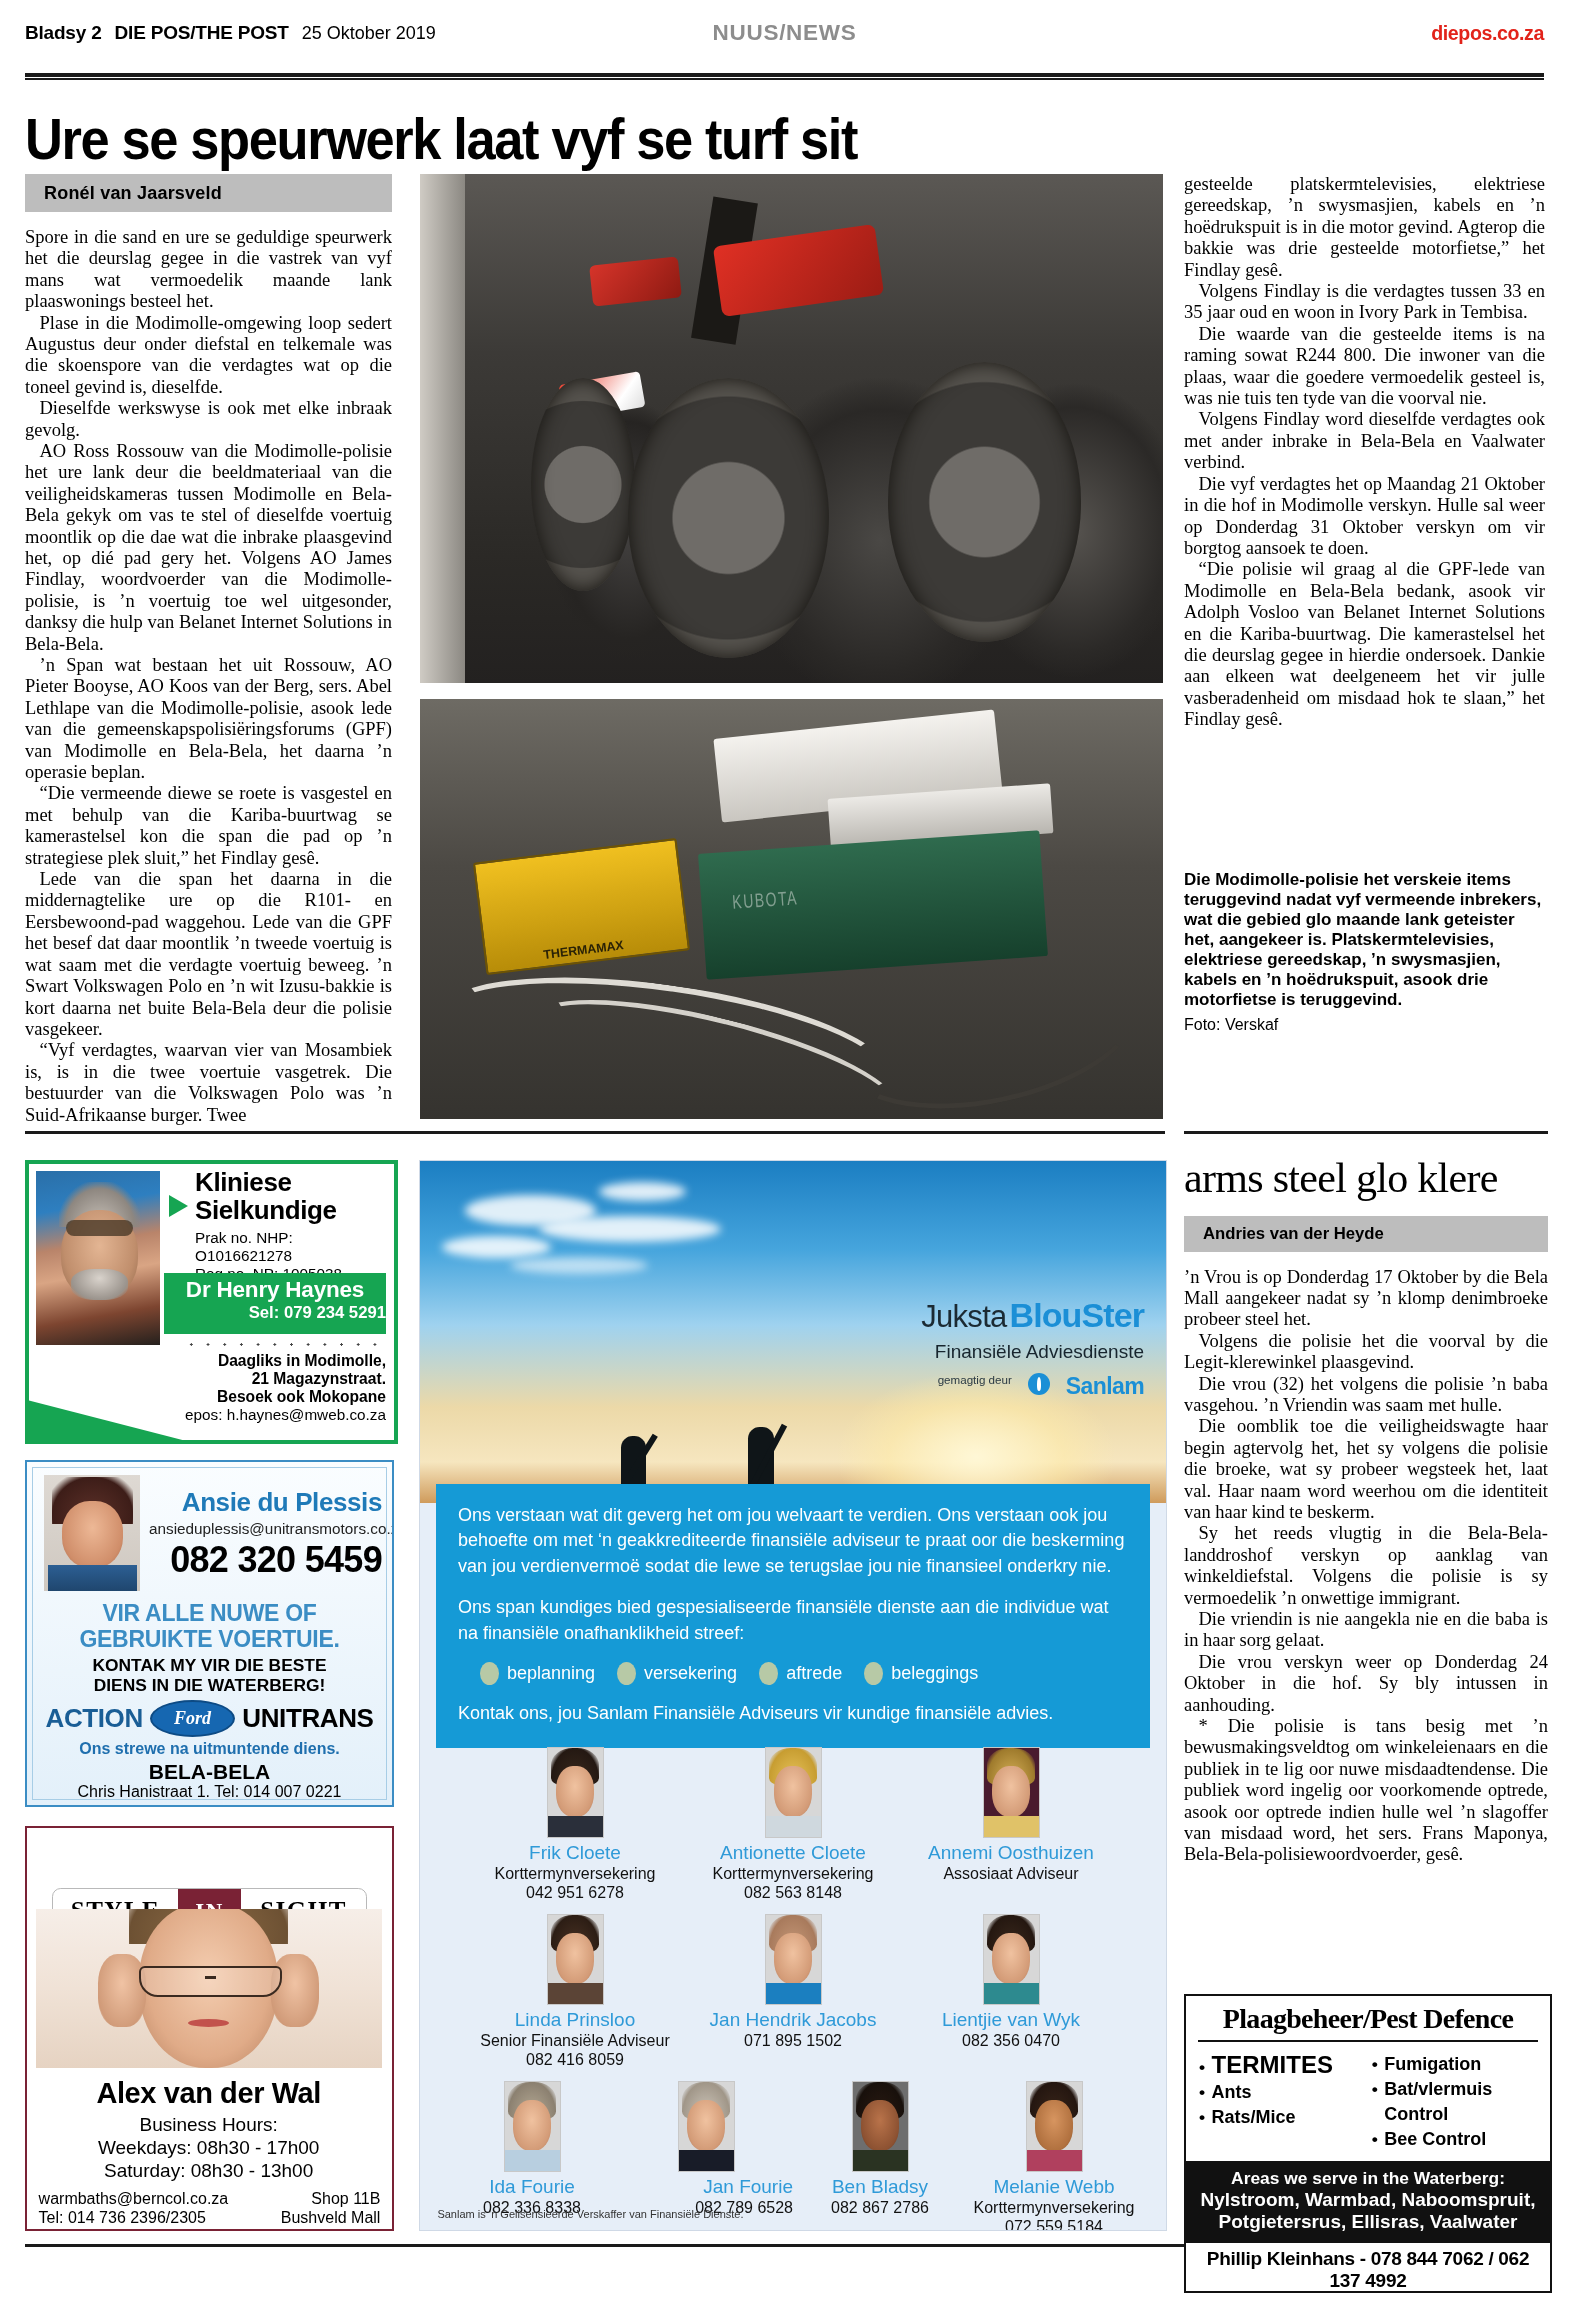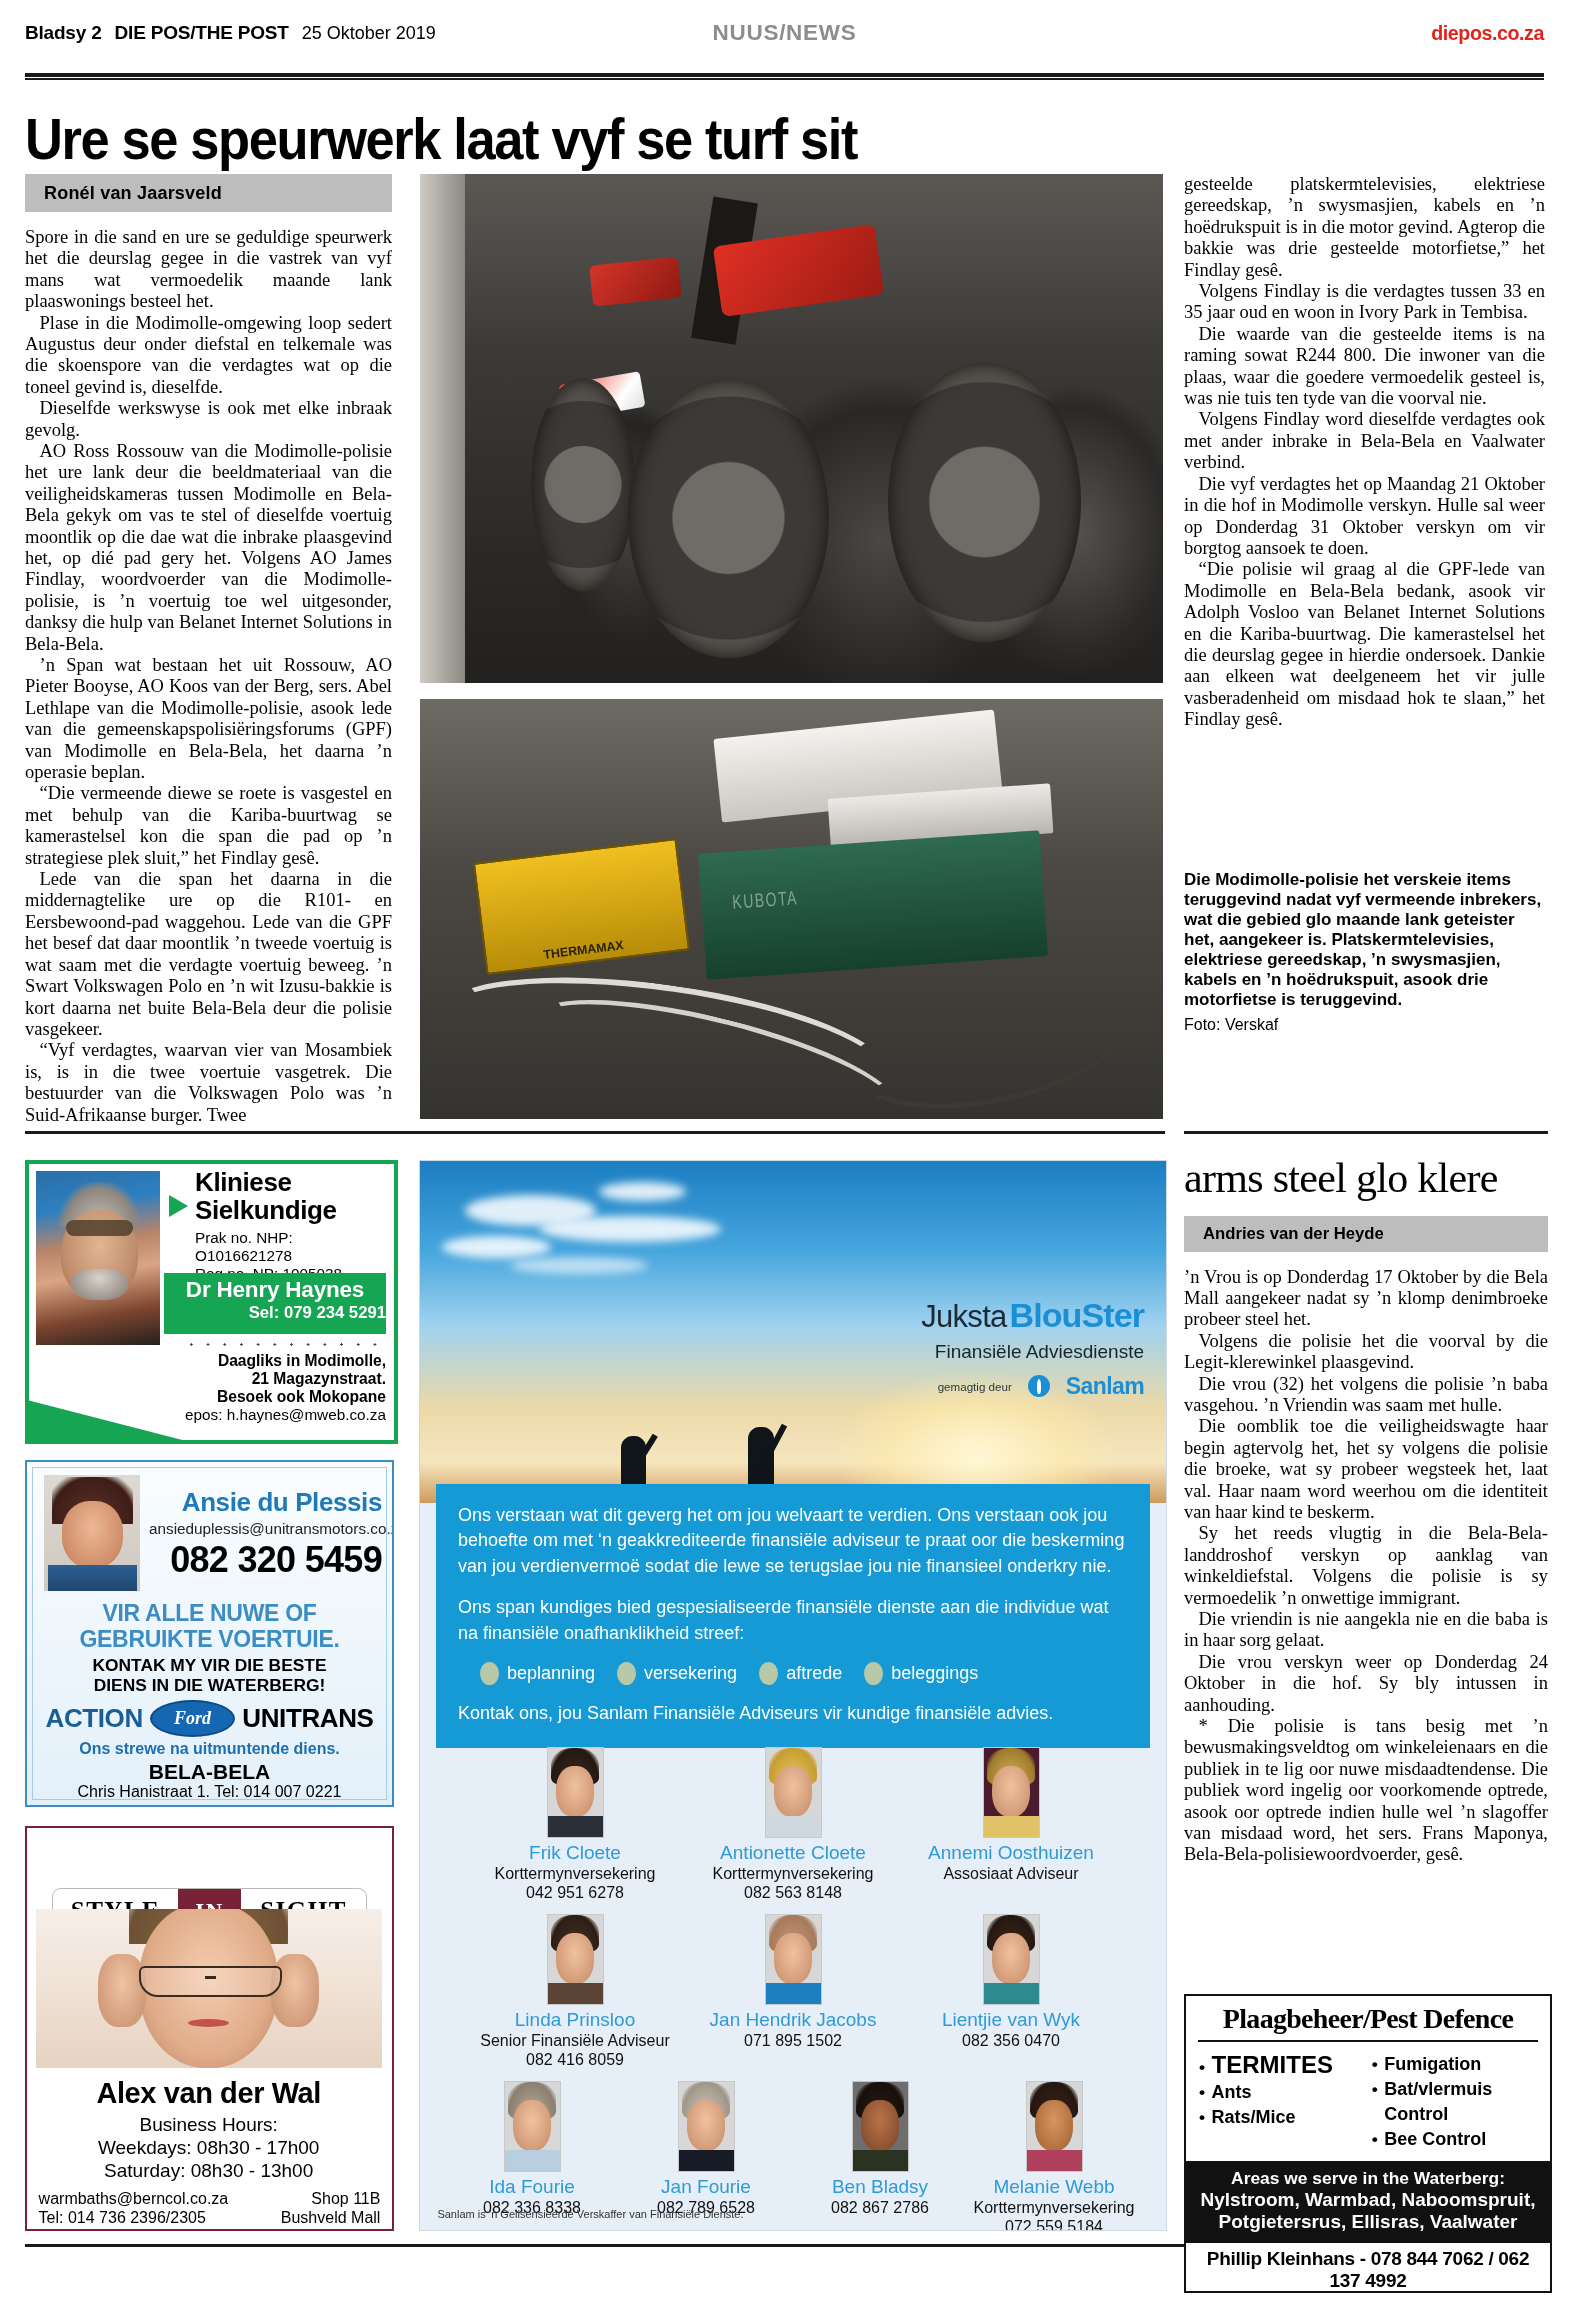--- a/index.html
+++ b/index.html
@@ -231,21 +231,21 @@
   .sl-hero{position:absolute;left:0;top:0;width:746px;height:342px;overflow:hidden;
       background:linear-gradient(180deg,#1b7ec2 0%, #46a5dd 26%, #9fd2ef 48%, #ecd9a8 72%, #f6e6bf 88%, #cf9b5c 100%);}
   .sl-cloud{position:absolute;background:rgba(255,255,255,.85);border-radius:50%;filter:blur(4.4px);}
   .sl-sun{position:absolute;left:56%;top:62%;width:276px;height:167px;
       background:radial-gradient(ellipse at 50% 50%, rgba(255,248,215,.95) 0%, rgba(255,236,170,.55) 45%, transparent 72%);}
   .sl-brand{position:absolute;right:22px;top:135px;text-align:right;}
   .sl-juksta{font-family:"Liberation Sans",sans-serif;font-size:31px;color:#1b2a33;letter-spacing:-0.7px;}
   .sl-blouster{font-family:"Liberation Sans",sans-serif;font-weight:bold;font-size:34px;color:#1b8fd6;
       letter-spacing:-0.9px;}
   .sl-fin{font-family:"Liberation Sans",sans-serif;font-size:19px;color:#17252e;margin-top:5.8px;}
-  .sl-gem{display:flex;align-items:center;justify-content:flex-end;gap:16px;margin-top:10.2px;}
+  .sl-gem{display:flex;align-items:flex-start;justify-content:flex-end;gap:16px;margin-top:10.2px;}
   .sl-gem .lbl{font-family:"Liberation Sans",sans-serif;font-size:11.6px;color:#2b3a43;}
   .sl-gem .mark{width:22px;height:22px;border-radius:50%;background:#1b8fd6;position:relative;}
   .sl-gem .mark:after{content:"";position:absolute;left:40%;top:16%;width:20%;height:68%;
       background:#fff;border-radius:50% 50% 40% 40%;}
   .sl-gem .sanlam{font-family:"Liberation Sans",sans-serif;font-weight:bold;font-size:23px;color:#1b8fd6;
       letter-spacing:-0.6px;}
   .sl-paddler{position:absolute;bottom:0;background:#0f1518;}
   .sl-blue{position:absolute;left:16px;top:323px;width:714px;background:#159ad6;
       padding:19px 22px 22px 22px;box-sizing:border-box;}
   .sl-blue p{margin:0 0 16px 0;color:#fff;font-family:"Liberation Sans",sans-serif;
@@ -610,21 +610,21 @@
         <div class="sl-cell" style="width:174px;">
           <div class="sl-pic">
               <div class="hair" style="background:radial-gradient(ellipse at 50% 90%,#b7ab96 0%,#8b8070 70%,transparent 85%);"></div>
               <div class="face"></div>
               <div class="body" style="background:#b8cfe0;"></div>
             </div>
           <div class="sl-nm">Ida Fourie</div>
           <div class="sl-role"></div>
           <div class="sl-tel">082 336 8338</div>
         </div>
-        <div class="sl-cell" style="width:174px;">
+        <div class="sl-cell" style="width:174px;text-align:right;">
           <div class="sl-pic">
               <div class="hair" style="background:radial-gradient(ellipse at 50% 92%,#cfc7bc 0%,#a09688 70%,transparent 85%);"></div>
               <div class="face"></div>
               <div class="body" style="background:#181c28;"></div>
             </div>
           <div class="sl-nm">Jan Fourie</div>
           <div class="sl-role"></div>
           <div class="sl-tel">082 789 6528</div>
         </div>
         <div class="sl-cell" style="width:174px;">

